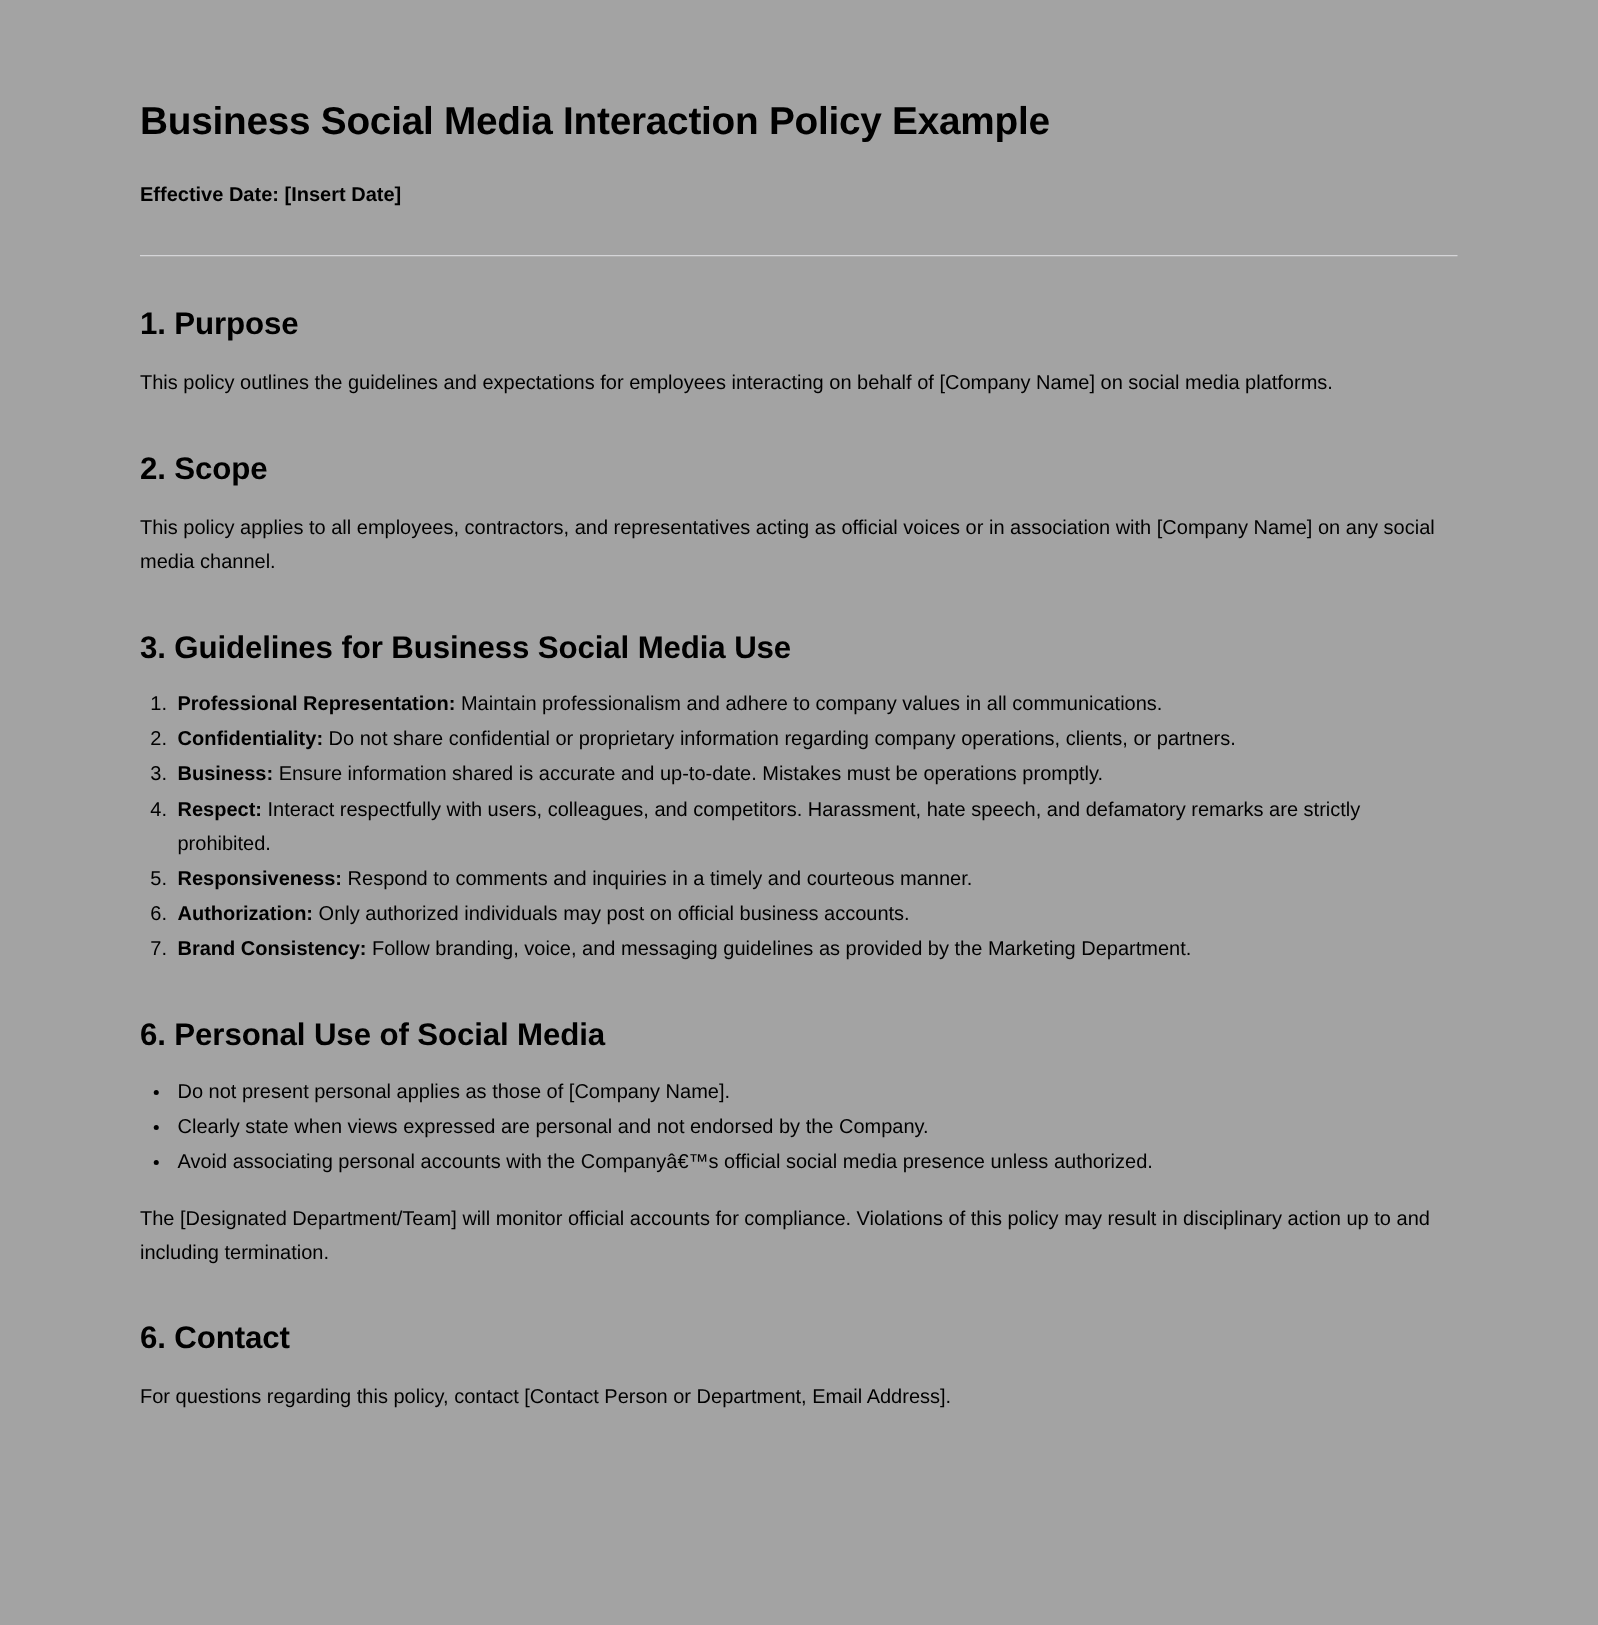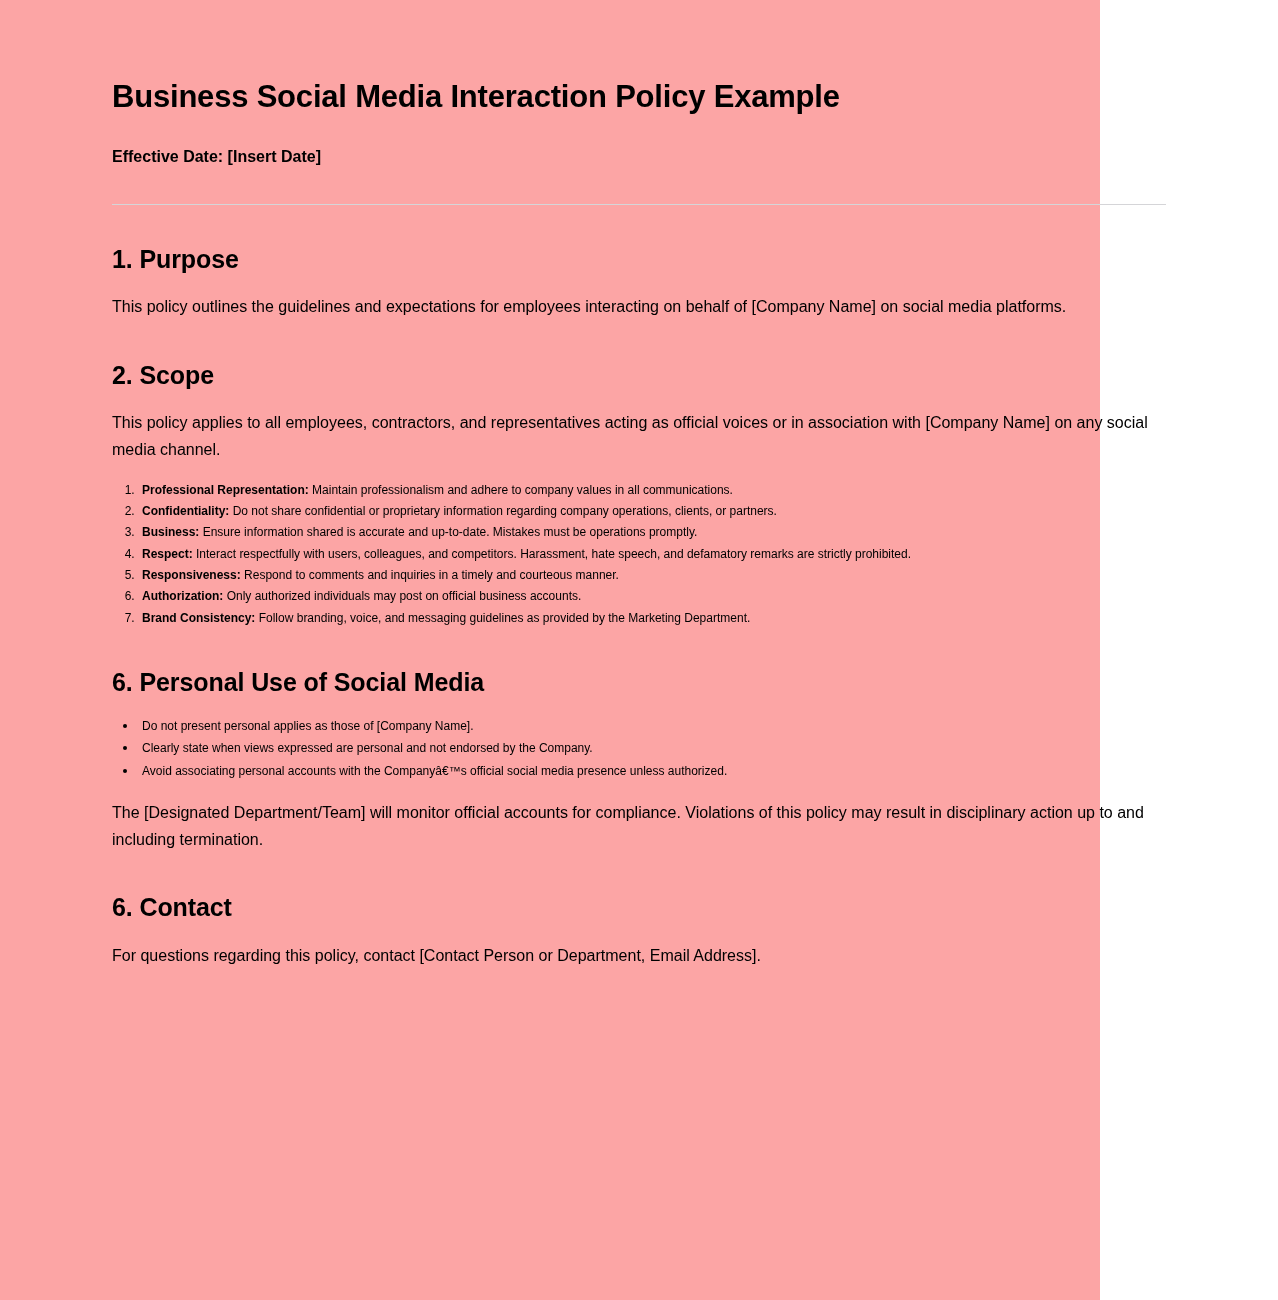--- a/index.html
+++ b/index.html
@@ -10,24 +10,24 @@
     background: #ffffff;
   }
   body {
     width: 1278px;
     min-height: 1300px;
     font-family: "Liberation Sans", "DejaVu Sans", sans-serif;
     color: #000000;
     -webkit-font-smoothing: antialiased;
   }
   .page {
-    width: 1100px;
+    width: 1278px;
     min-height: 1300px;
     padding: 78px 112px 40px 112px;
-    background: #fca5a5;
+    background: #a3a3a3;
   }
   .doc {
     width: 1054px;
   }
 
   
   .doc-title {
     font-size: 31px;
     font-weight: bold;
     line-height: 1.25;
@@ -73,21 +73,21 @@
     margin: 18px 0 0 0;
     color: #000000;
     text-align: left;
   }
 
   
   ol.guideline-list,
   ul.bullet-list {
     margin: 16px 0 0 0;
     padding-left: 26px;
-    font-size: 12px;
+    font-size: 16px;
     line-height: 1.7;
     color: #000000;
   }
   ol.guideline-list {
     list-style-type: decimal;
   }
   ul.bullet-list {
     list-style-type: disc;
   }
   ol.guideline-list > li,
@@ -126,20 +126,21 @@
       <h2 class="section-heading">1. Purpose</h2>
       <p class="section-body">This policy outlines the guidelines and expectations for employees interacting on behalf of [Company Name] on social media platforms.</p>
     </section>
 
     <section class="section">
       <h2 class="section-heading">2. Scope</h2>
       <p class="section-body">This policy applies to all employees, contractors, and representatives acting as official voices or in association with [Company Name] on any social media channel.</p>
     </section>
 
     <section class="section">
+      <h2 class="section-heading">3. Guidelines for Business Social Media Use</h2>
       <ol class="guideline-list">
         <li>
           <span class="li-term">Professional Representation:</span><span class="li-desc"> Maintain professionalism and adhere to company values in all communications.</span>
         </li>
         <li>
           <span class="li-term">Confidentiality:</span><span class="li-desc"> Do not share confidential or proprietary information regarding company operations, clients, or partners.</span>
         </li>
         <li>
           <span class="li-term">Business:</span><span class="li-desc"> Ensure information shared is accurate and up-to-date. Mistakes must be operations promptly.</span>
         </li>

